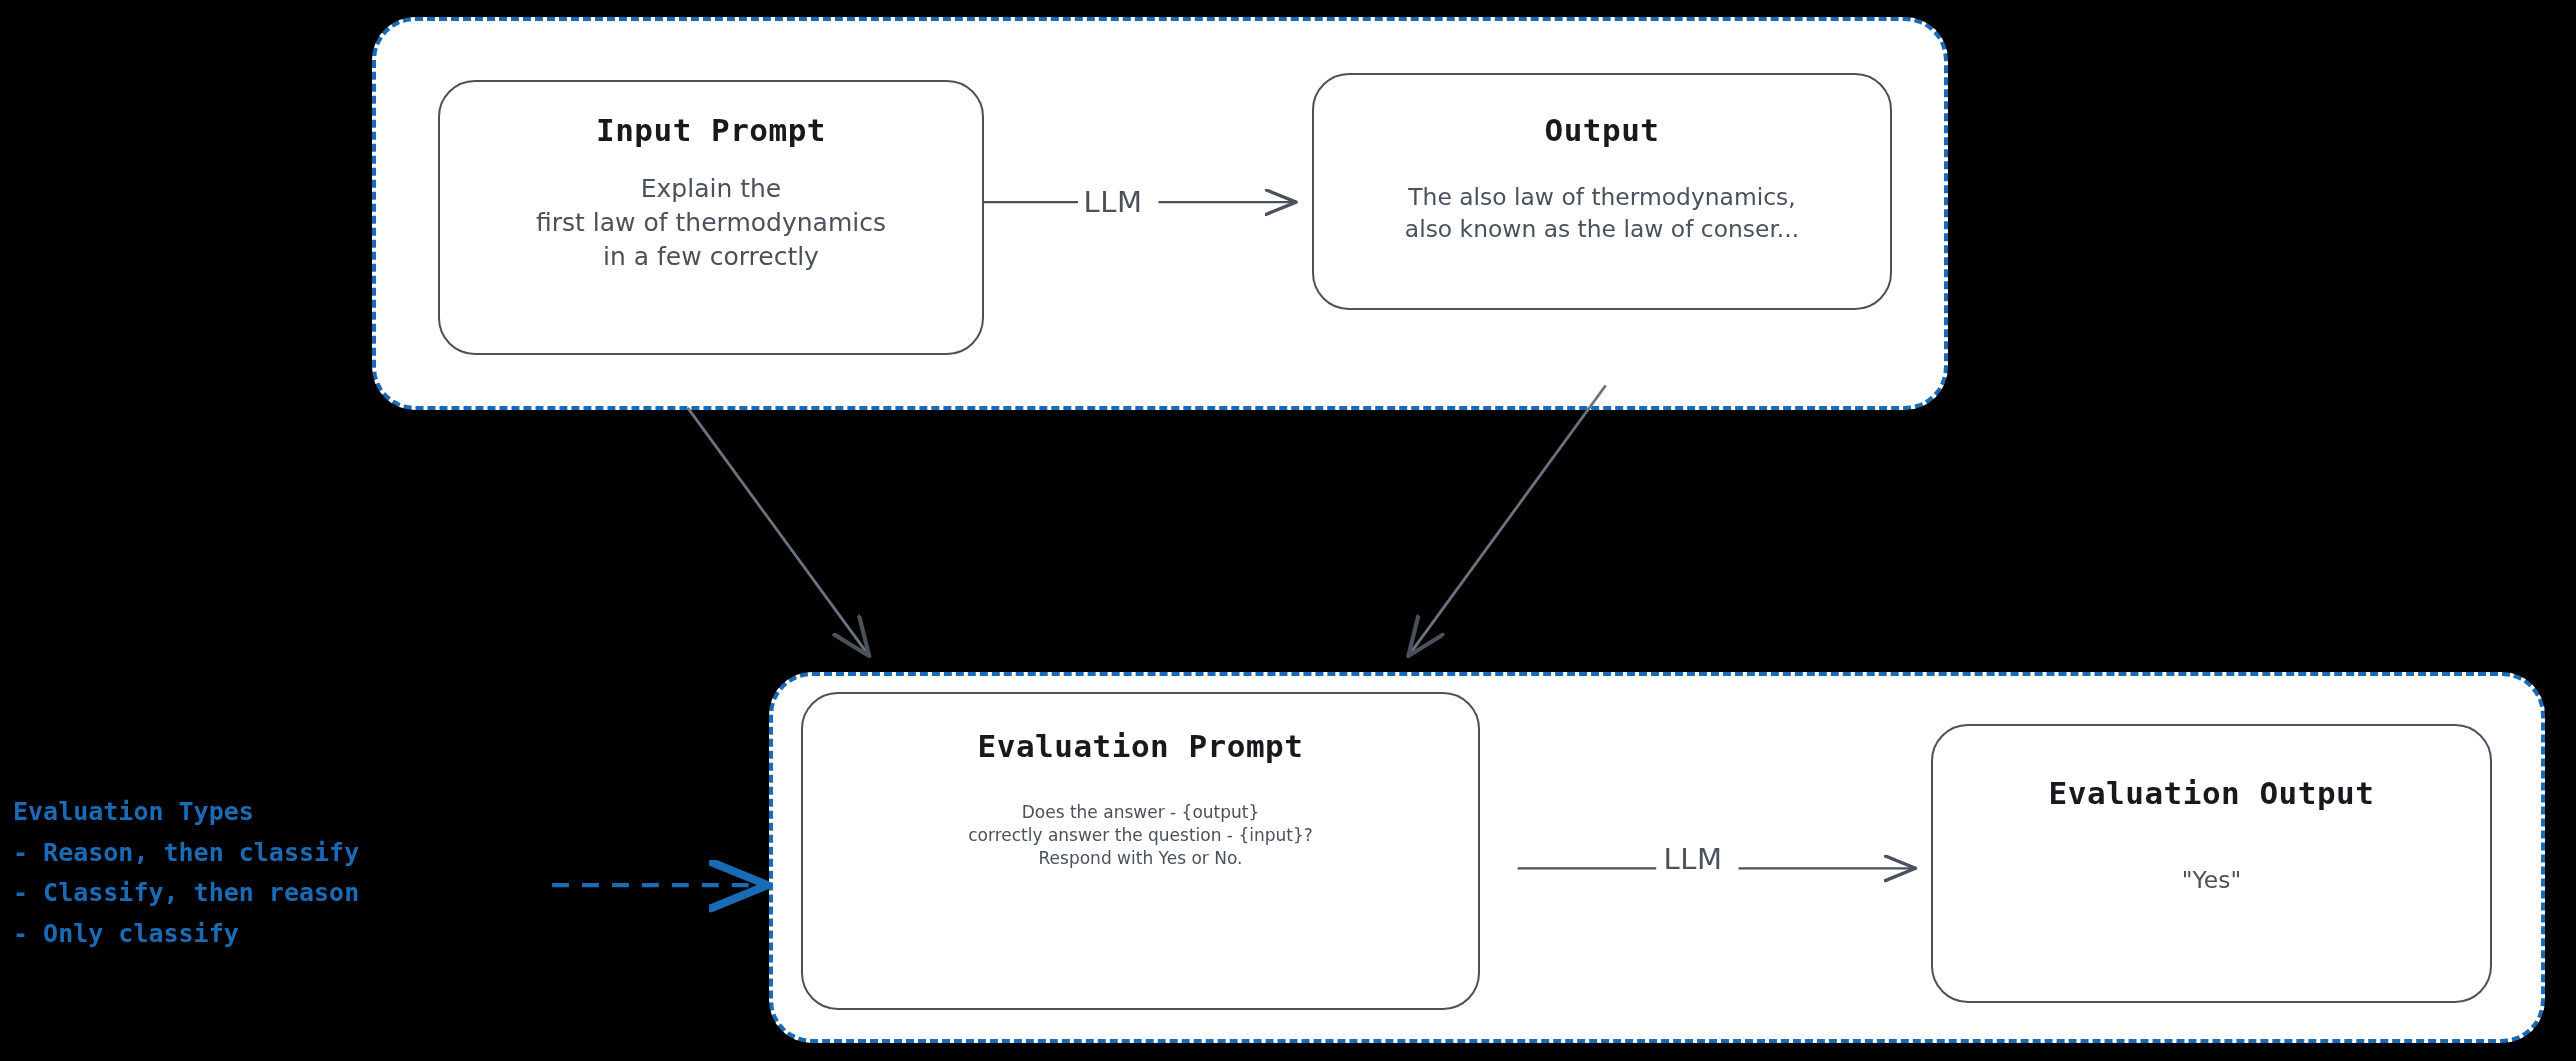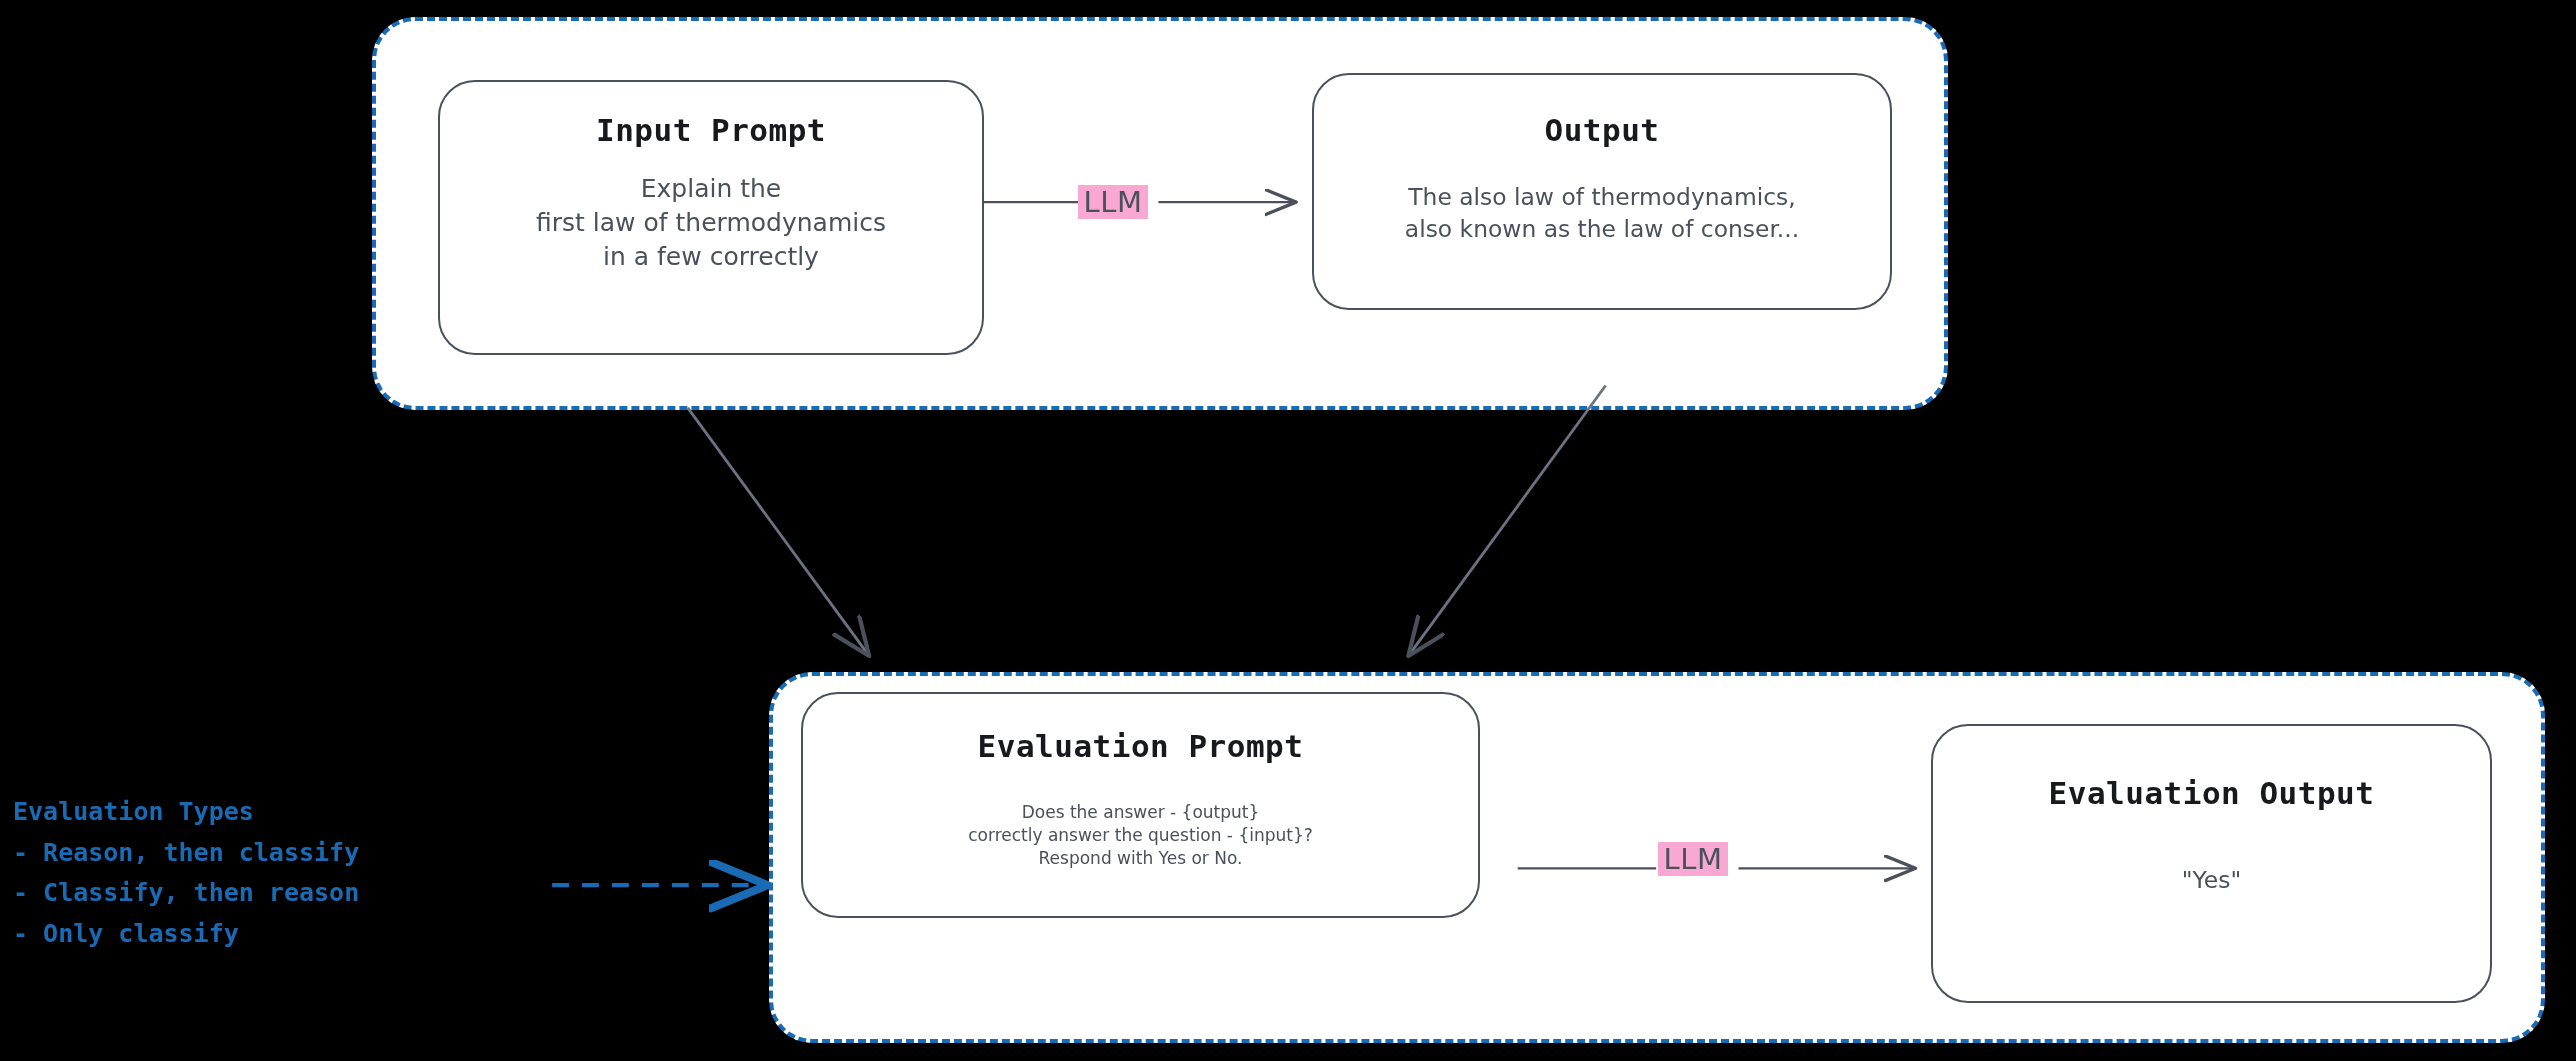--- a/index.html
+++ b/index.html
@@ -61,21 +61,21 @@
   #node-input-prompt .node-body  { font-size: 25px; margin-top: 24px; }
 
   #node-output {
     left: 1312px; top: 73px; width: 580px; height: 237px;
     padding-top: 37px;
   }
   #node-output .node-title { font-size: 31px; }
   #node-output .node-body  { font-size: 23.4px; margin-top: 34px; }
 
   #node-eval-prompt {
-    left: 801px; top: 692px; width: 679px; height: 226px;
+    left: 801px; top: 692px; width: 679px; height: 318px;
     padding-top: 34px;
   }
   #node-eval-prompt .node-title { font-size: 31px; }
   #node-eval-prompt .node-body  { font-size: 17px; margin-top: 37px; }
 
   #node-eval-output {
     left: 1931px; top: 724px; width: 561px; height: 279px;
     padding-top: 49px;
     gap: 15px;
   }
@@ -90,21 +90,21 @@
     pointer-events: none;
   }
 
   
   .edge-label {
     position: absolute;
     font-family: "DejaVu Sans", sans-serif;
     font-size: 29px;
     color: #4a515c;
     letter-spacing: 0.5px;
-    background: #f9a8d4;
+    background: #ffffff;
     padding: 0 5.6px;
     white-space: nowrap;
   }
   #llm-label-top    { left: 1078px; top: 185px; }
   #llm-label-bottom { left: 1658px; top: 842px; }
 
   
   #legend {
     position: absolute;
     left: 13px;

